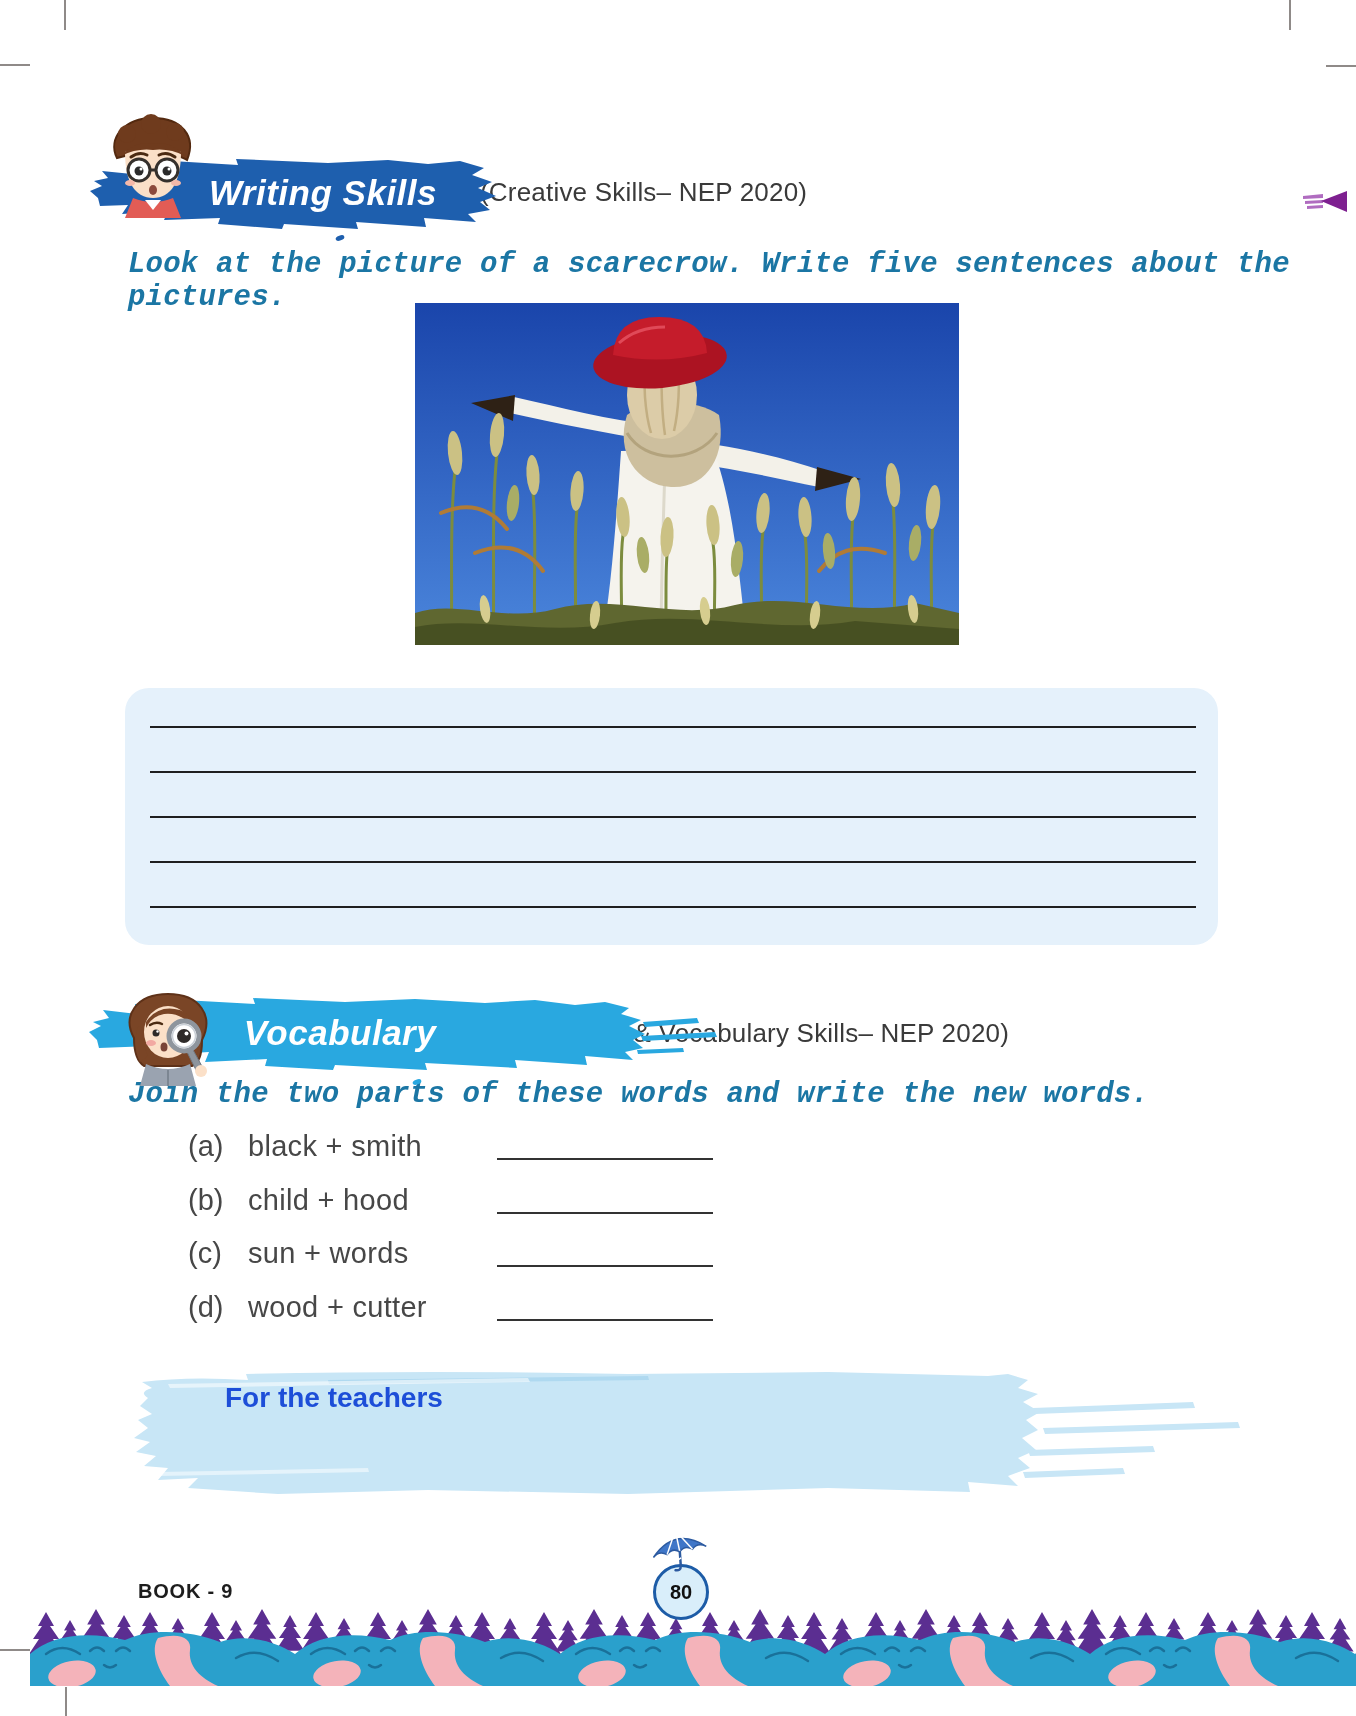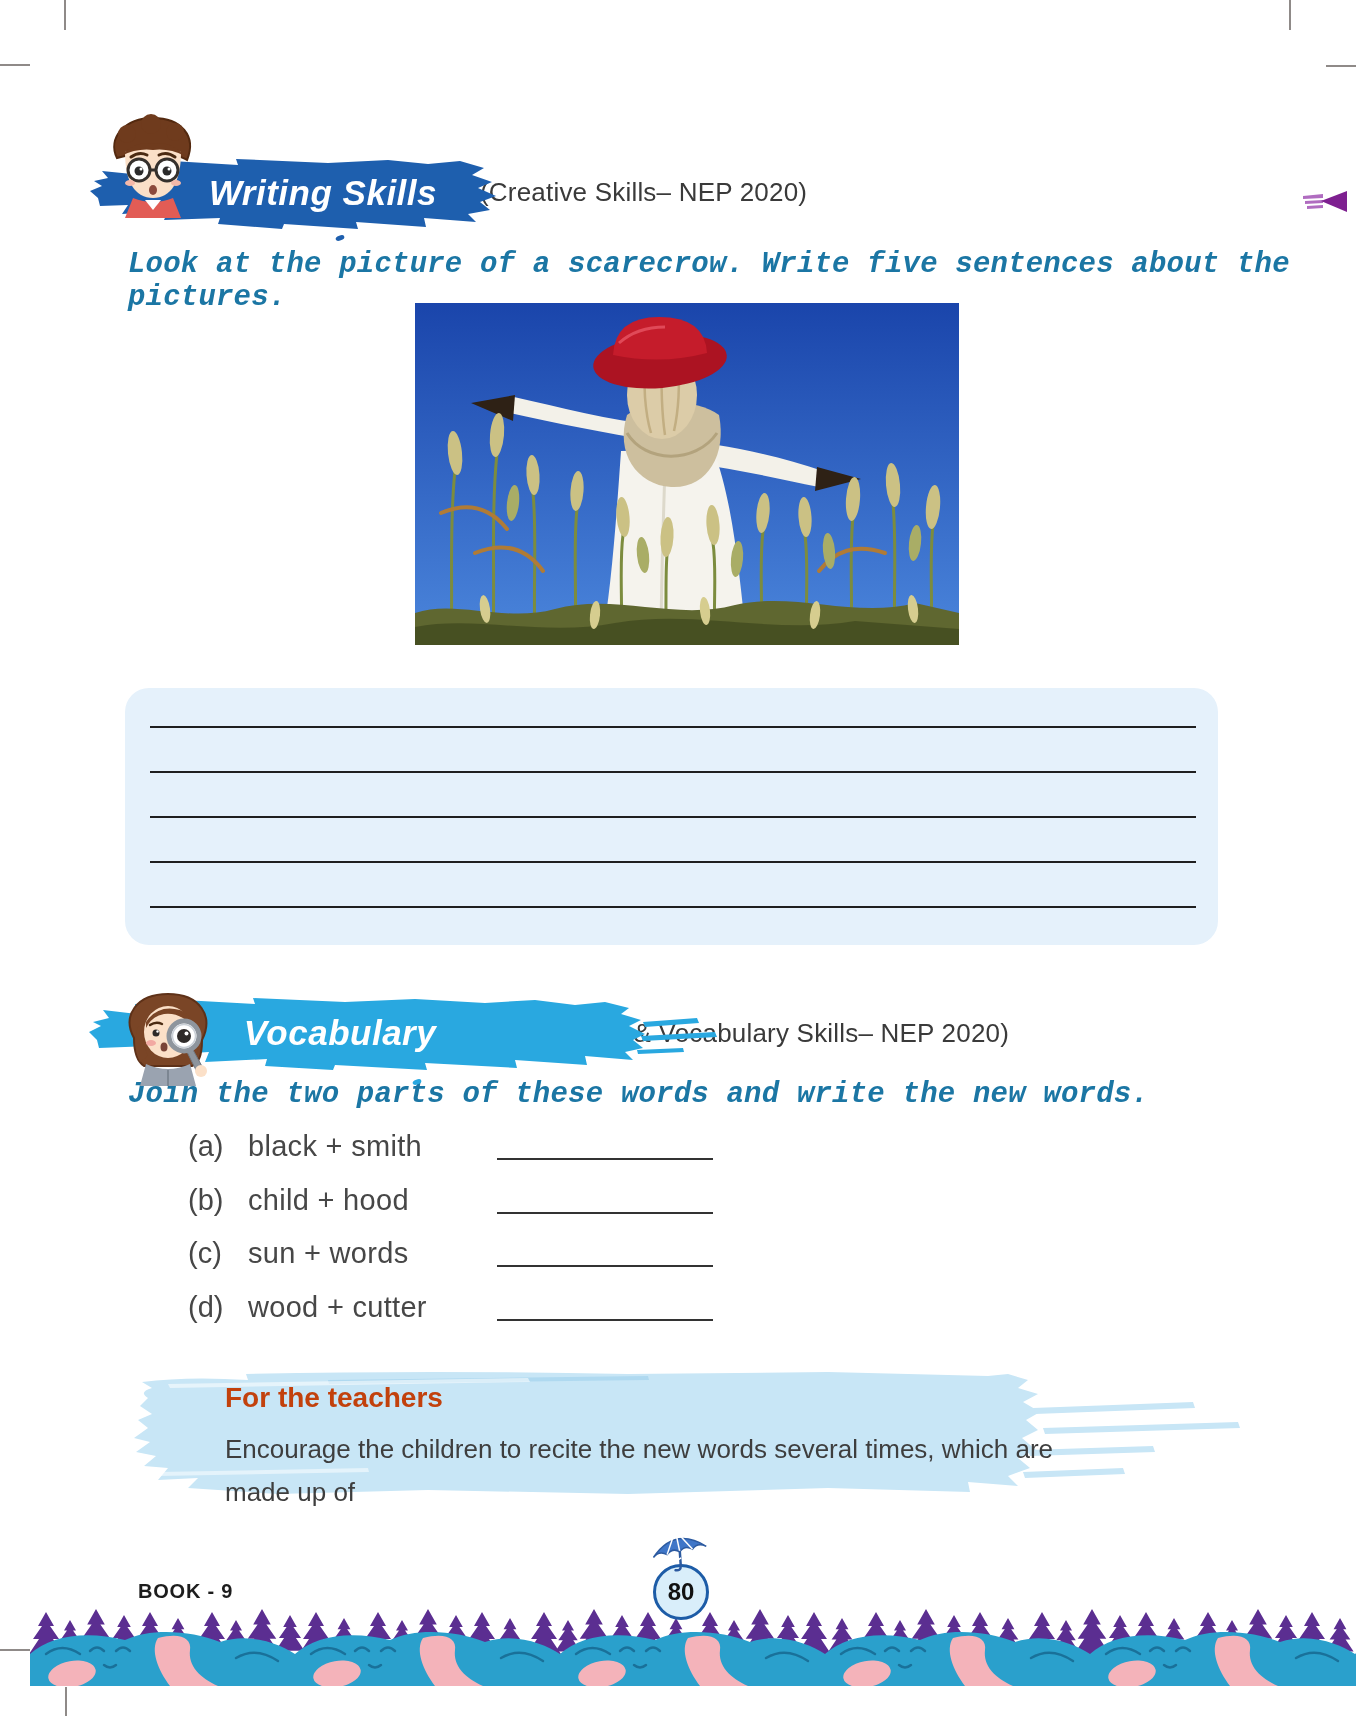--- a/index.html
+++ b/index.html
@@ -11,27 +11,27 @@
                font-size:35px;text-align:center;letter-spacing:.5px;z-index:3;}
   .tag{position:absolute;font-size:26px;color:#3a3a3a;letter-spacing:.2px;}
   .instruction{position:absolute;font-size:29px;font-weight:bold;font-style:italic;
                color:#1b76a4;letter-spacing:.2px;font-family:Liberation Mono, monospace;}
   .writing-box{position:absolute;left:125px;top:688px;width:1093px;height:257px;
                background:#e5f1fb;border-radius:24px;}
   .wline{position:absolute;left:25px;width:1046px;height:0;border-bottom:2px solid #1f1f1f;}
   .vrow-label{position:absolute;font-size:29px;color:#474747;}
   .vrow-text{position:absolute;font-size:29px;color:#474747;letter-spacing:.3px;}
   .vline{position:absolute;left:497px;width:216px;height:0;border-bottom:2.5px solid #333;}
-  .t-heading{position:absolute;left:225px;top:1382px;font-size:28px;font-weight:bold;color:#c2410c;}
+  .t-heading{position:absolute;left:225px;top:1382px;font-size:28px;font-weight:bold;color:#1d4ed8;}
   .t-body{position:absolute;left:225px;top:1428px;width:890px;font-size:26px;color:#3e3e3e;line-height:43px;}
   .book-label{position:absolute;left:138px;top:1580px;font-size:20px;font-weight:bold;
               color:#1d1d1d;letter-spacing:.8px;}
   .badge{position:absolute;left:653px;top:1564px;width:50px;height:50px;border-radius:50%;
          background:#d9eefa;border:3px solid #1d5ca7;display:flex;align-items:center;
-         justify-content:center;font-size:24px;font-weight:bold;color:#111;z-index:6;}
+         justify-content:center;font-size:20px;font-weight:bold;color:#111;z-index:6;}
   .band{position:absolute;left:30px;top:1594px;z-index:4;}
   .umbrella{position:absolute;left:646px;top:1524px;z-index:7;transform:rotate(-12deg);}
   .dart{position:absolute;left:1303px;top:190px;}
   .photo{position:absolute;left:415px;top:303px;width:544px;height:342px;}
   svg{display:block;}
 </style>
 </head>
 <body>
 
 <div class="page">
@@ -227,21 +227,20 @@
     <path fill="#c8e6f6" d="M905,40 L1065,34 1067,40 907,46 Z"></path>
     <path fill="#c8e6f6" d="M915,60 L1110,54 1112,60 917,66 Z"></path>
     <path fill="#c8e6f6" d="M900,82 L1025,78 1027,84 902,88 Z"></path>
     <path fill="#c8e6f6" d="M895,104 L995,100 997,106 897,110 Z"></path>
     <path fill="#afd9f0" d="M200,12 L520,8 521,12 201,16 Z"></path>
     <path fill="#ffffff" opacity="0.55" d="M40,16 L400,10 402,14 42,20 Z"></path>
     <path fill="#ffffff" opacity="0.5" d="M30,104 L240,100 241,104 31,108 Z"></path>
   </svg>
   <div class="t-heading" style="z-index:2">For the teachers</div>
   <div class="t-body" style="z-index:2">
-    <div>Encourage the children to recite the new words several times, which are made up of</div>
   </div>
 
   <div class="book-label">BOOK - 9</div>
 
   <svg class="band" width="1326" height="92" viewBox="0 0 1326 92">
     <defs>
       <g id="pine">
           <path d="M0,-40 L8,-26 L4,-26 L13,-13 L7,-13 L17,2 L-17,2 L-7,-13 L-13,-13 L-4,-26 L-8,-26 Z"></path>
         </g>
       <pattern id="trees" width="166" height="92" patternUnits="userSpaceOnUse">

